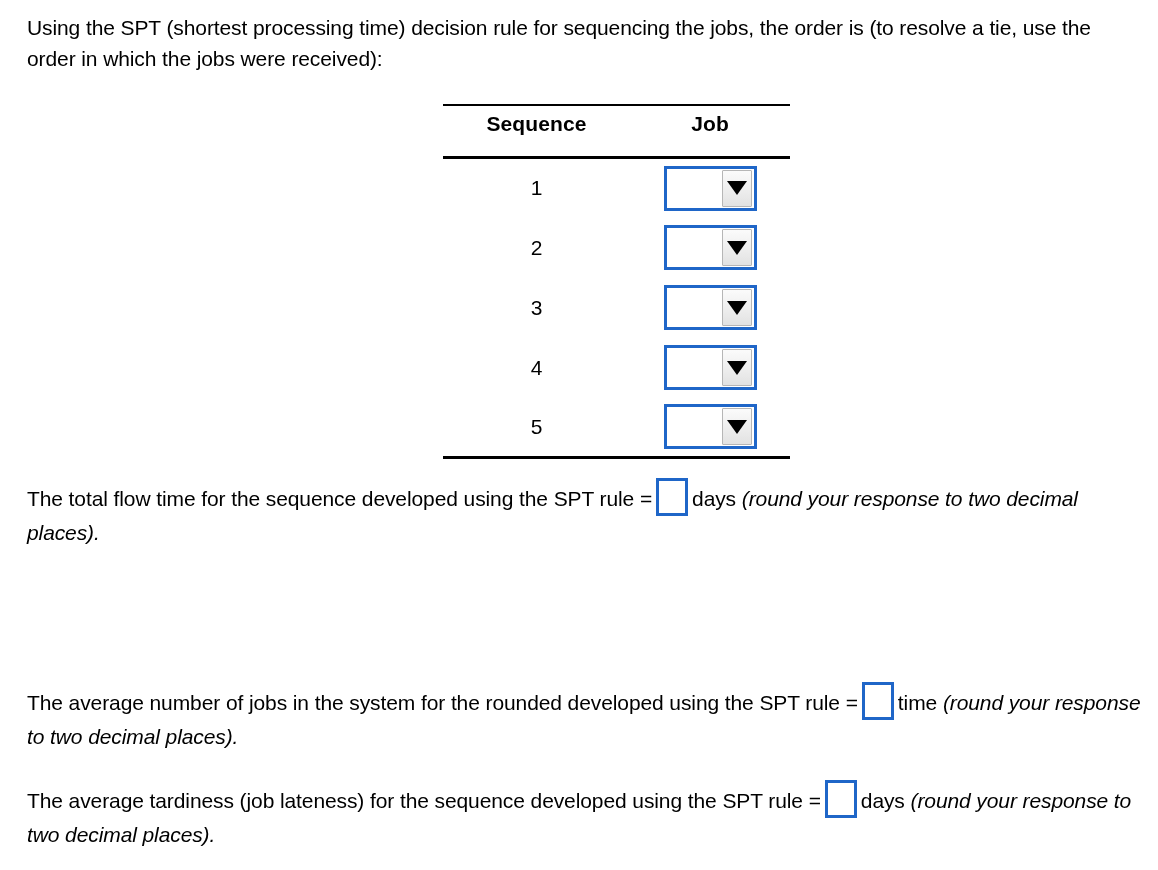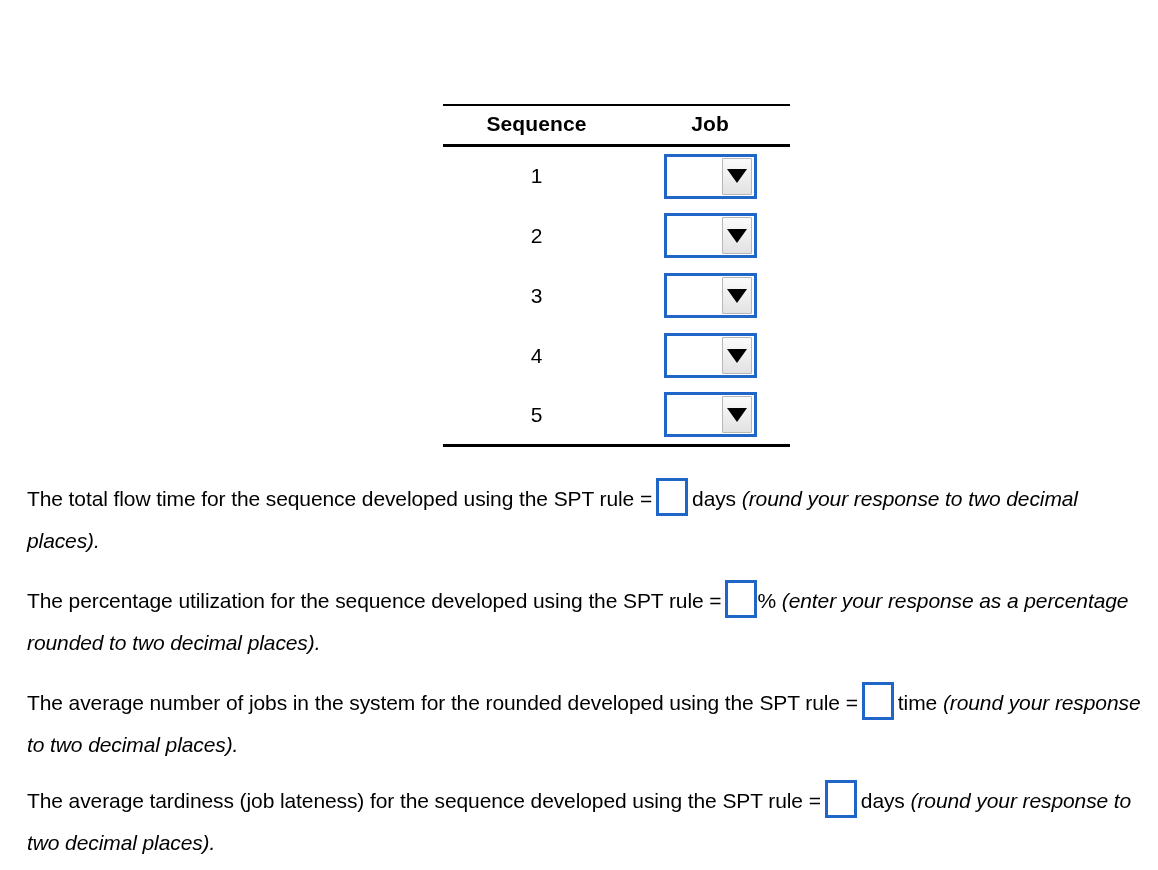--- a/index.html
+++ b/index.html
@@ -43,21 +43,21 @@
     width: 347px;
   }
   table.seq-table {
     border-collapse: collapse;
     width: 347px;
     table-layout: fixed;
   }
   table.seq-table th {
     font-size: 21px;
     font-weight: bold;
-    padding: 6px 0 8px 0;
+    padding: 6px 0 20px 0;
     text-align: center;
     border-top: 2px solid #000;
     border-bottom: 3px solid #000;
     letter-spacing: 0.1px;
   }
   table.seq-table th.col-seq { width: 187px; }
   table.seq-table th.col-job { width: 160px; }
 
   table.seq-table td {
     font-size: 21px;
@@ -103,21 +103,21 @@
     border-right: 10px solid transparent;
     border-top: 14px solid #000000;
   }
 
   
   .qblock {
     position: absolute;
     left: 27px;
     width: 1115px;
     font-size: 21px;
-    line-height: 42px;
+    line-height: 34px;
     letter-spacing: -0.1px;
   }
   .q1 { top: 478px; }
   .q2 { top: 580px; }
   .q3 { top: 682px; }
   .q4 { top: 780px; }
 
   .ital { font-style: italic; }
 
   .answerbox {
@@ -129,20 +129,21 @@
     vertical-align: -10px;
     margin: 0 4px;
   }
   .answerbox.tight-right { margin-right: 0px; }
 </style>
 </head>
 <body>
 
 <div class="page">
 
+  <div class="intro">Using the SPT (shortest processing time) decision rule for sequencing the jobs, the order is (to resolve a tie, use the order in which the jobs were received):</div>
 
   <div class="seq-table-wrap">
     <table class="seq-table">
       <thead>
         <tr>
           <th class="col-seq">Sequence</th>
           <th class="col-job">Job</th>
         </tr>
       </thead>
       <tbody>
@@ -203,24 +204,20 @@
         </tr>
       </tbody>
     </table>
   </div>
 
   <div class="qblock q1">
     <span>The total flow time for the sequence developed using the SPT rule =</span><span class="answerbox"></span><span>days</span>
     <span class="ital">(round your response to two decimal places).</span>
   </div>
 
-  <div class="qblock q2">
-    <span>The percentage utilization for the sequence developed using the SPT rule =</span><span class="answerbox tight-right"></span><span>%</span>
-    <span class="ital">(enter your response as a percentage rounded to two decimal places).</span>
-  </div>
 
   <div class="qblock q3">
     <span>The average number of jobs in the system for the rounded developed using the SPT rule =</span><span class="answerbox"></span><span>time</span>
     <span class="ital">(round your response to two decimal places).</span>
   </div>
 
   <div class="qblock q4">
     <span>The average tardiness (job lateness) for the sequence developed using the SPT rule =</span><span class="answerbox"></span><span>days</span>
     <span class="ital">(round your response to two decimal places).</span>
   </div>

